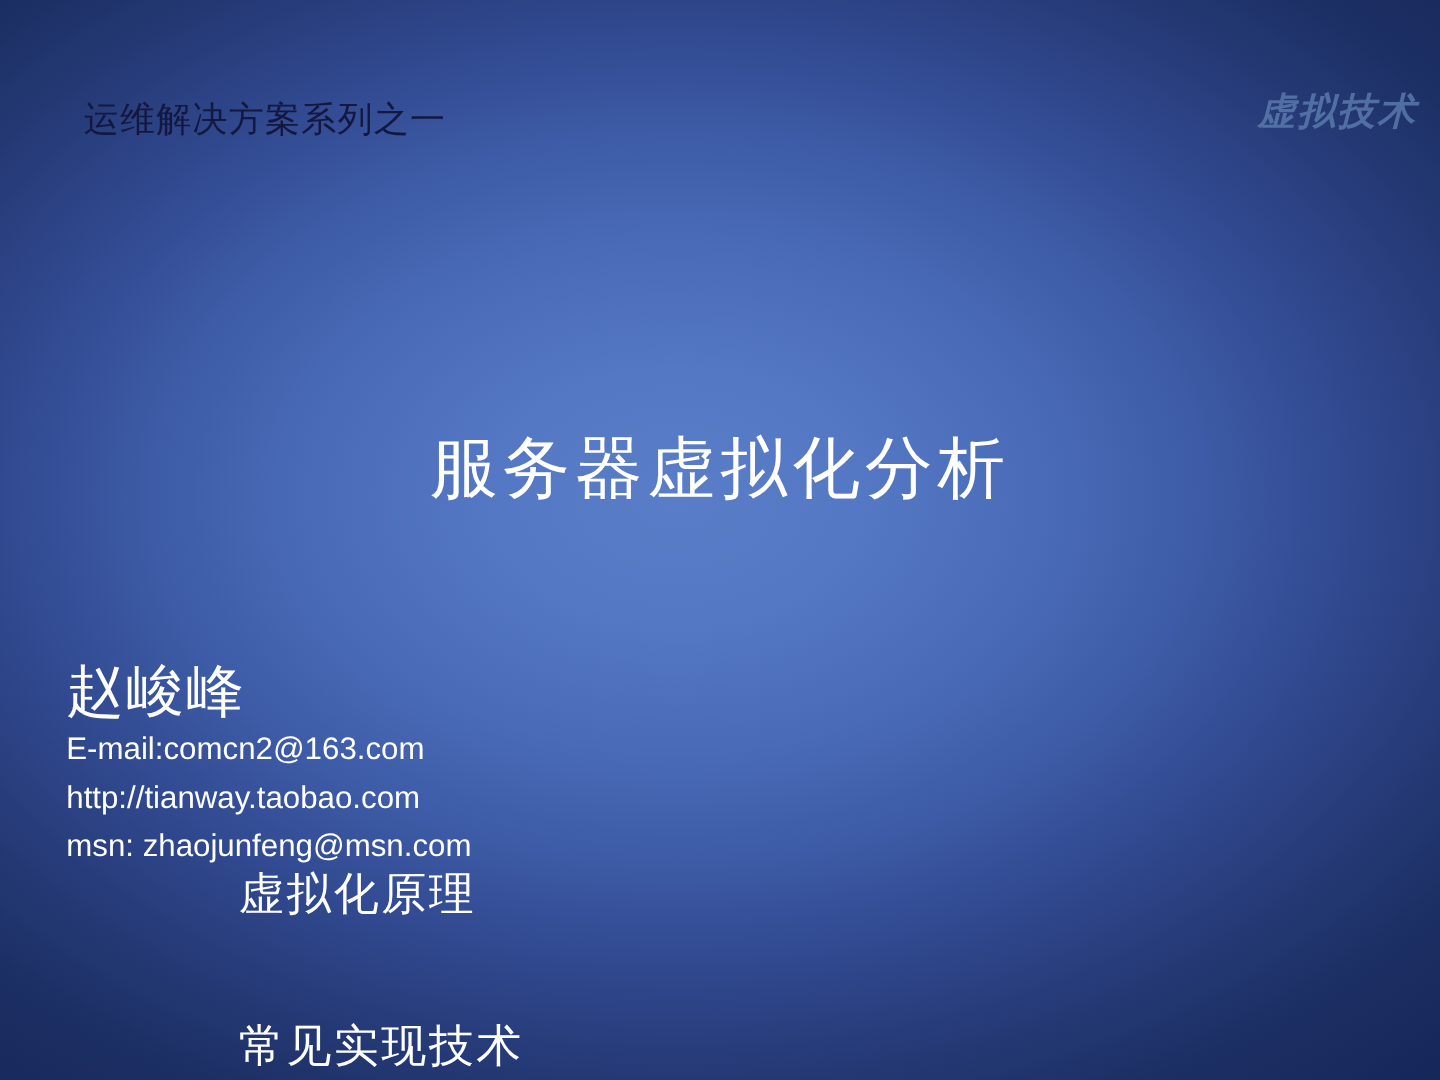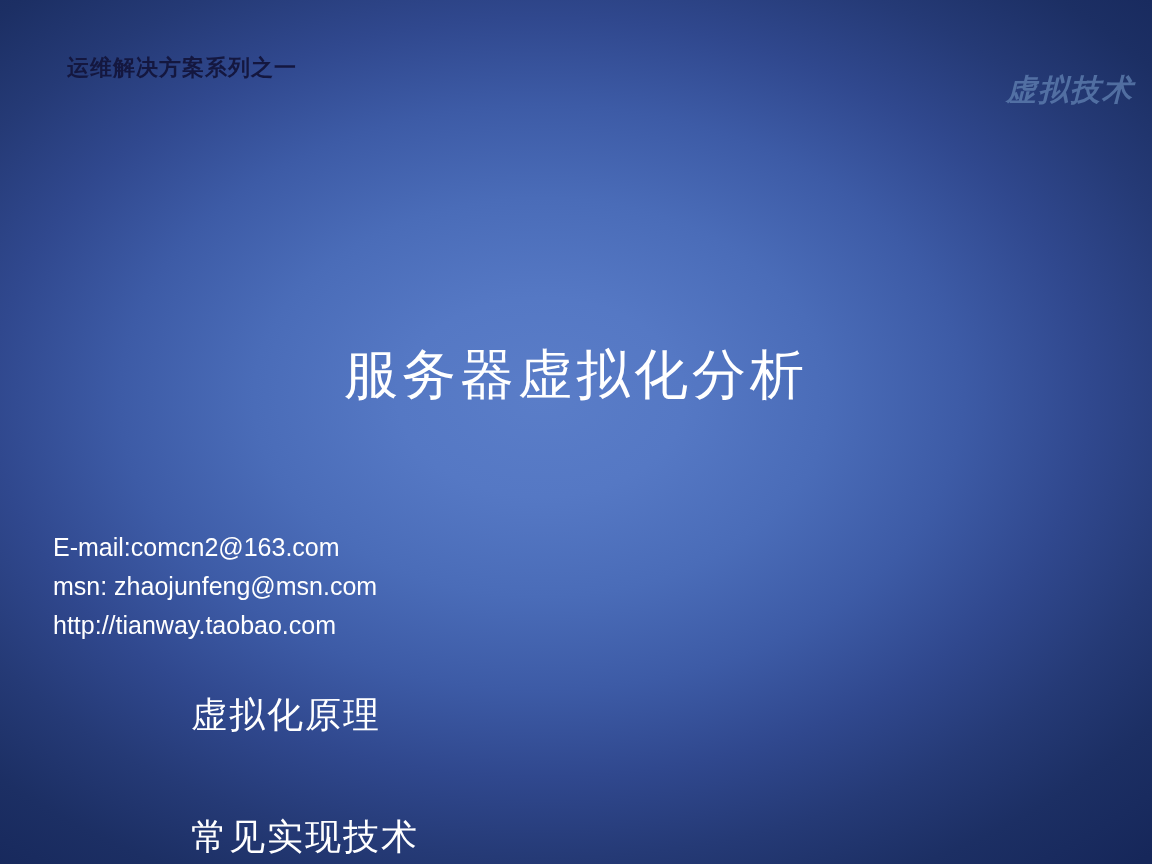--- a/index.html
+++ b/index.html
@@ -25,23 +25,23 @@
         #30488e 61%,
         #253a76 74%,
         #1c2f64 86%,
         #16275a 100%);
   }
 
   
   .header-label {
     position: absolute;
     left: 67px;
-    top: 54px;
-    font-size: 22px;
-    font-weight: bold;
+    top: 78px;
+    font-size: 28px;
+    font-weight: normal;
     letter-spacing: 1px;
     color: #14173f;
     white-space: nowrap;
     line-height: 1.3;
   }
 
   .brand-logo {
     position: absolute;
     left: 986px;
     top: 70px;
@@ -120,22 +120,23 @@
 
 <div id="slide">
 
   <div class="header-label">运维解决方案系列之一</div>
 
   <div class="brand-logo">虚拟技术</div>
 
   <h1 class="main-title">服务器虚拟化分析</h1>
 
   <div class="author-block">
+    <div class="author-name">赵峻峰</div>
     <div class="contact-line">E-mail:comcn2@163.com</div>
+    <div class="contact-line">http://tianway.taobao.com</div>
     <div class="contact-line">msn:  zhaojunfeng@msn.com</div>
-    <div class="contact-line">http://tianway.taobao.com</div>
   </div>
 
   <div class="agenda-item agenda-principle">虚拟化原理</div>
 
   <div class="agenda-item agenda-tech">常见实现技术</div>
 
 </div>
 
 </body></html>

